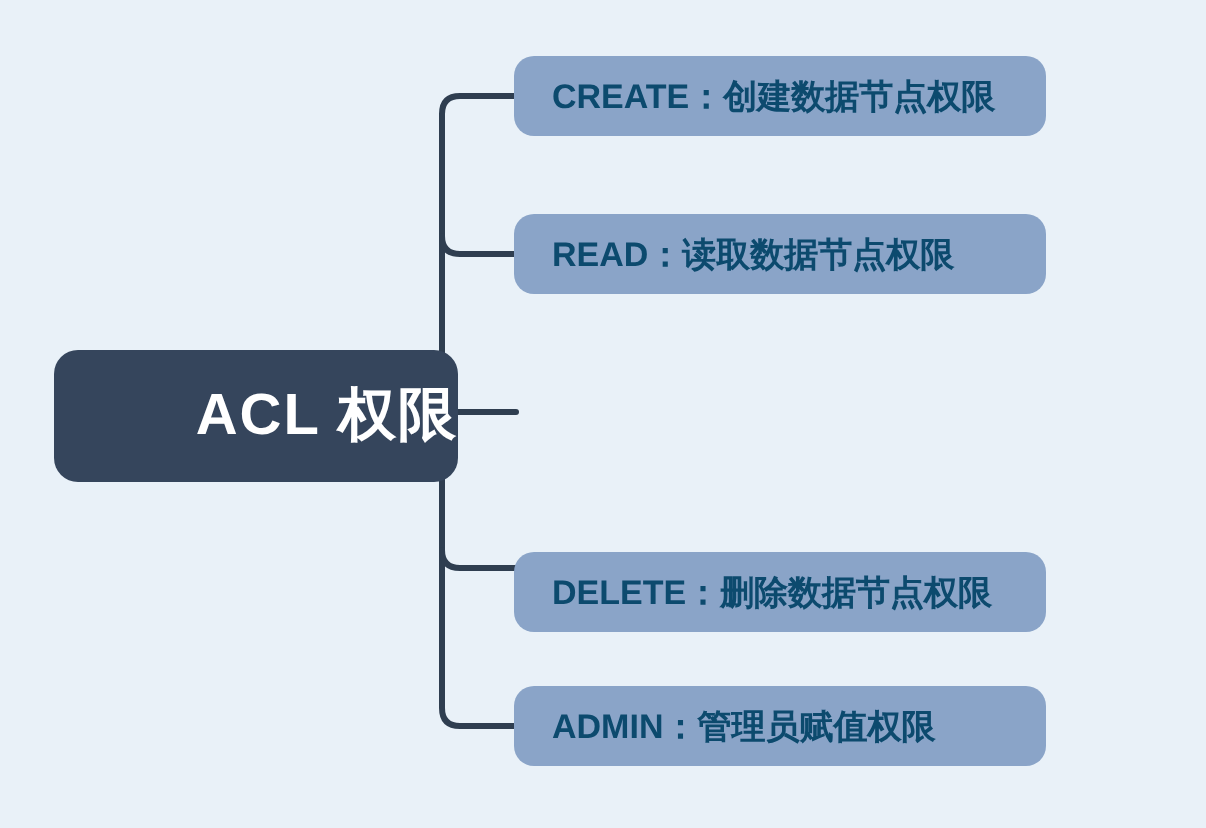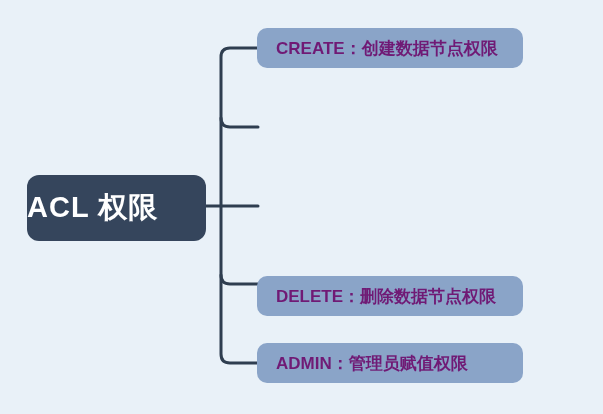--- a/index.html
+++ b/index.html
@@ -25,43 +25,43 @@
   .connectors path {
     fill: none;
     stroke: #2f3e50;
     stroke-width: 3;
     stroke-linecap: round;
   }
   .root-node {
     position: absolute;
     left: 27px;
     top: 175px;
-    width: 179px;
+    width: 202px;
     height: 66px;
     background: #35455c;
     border-radius: 12px;
     display: flex;
     align-items: center;
-    justify-content: flex-start;
+    justify-content: flex-end;
     color: #ffffff;
     font-size: 29px;
     font-weight: bold;
     letter-spacing: 1px;
     box-sizing: border-box;
   }
   .child-node {
     position: absolute;
     left: 257px;
     width: 266px;
     height: 40px;
     background: #8aa4c8;
     border-radius: 10px;
     display: flex;
     align-items: center;
-    color: #701a75;
+    color: #0c4a6e;
     font-size: 17px;
     font-weight: bold;
     padding-left: 19px;
     box-sizing: border-box;
     white-space: nowrap;
   }
   .child-node.n0 { top: 28px; }
   .child-node.n1 { top: 107px; }
   .child-node.n2 { top: 185px; }
   .child-node.n3 { top: 276px; }
@@ -84,20 +84,23 @@
   </svg>
 
   <div class="root-node">
     <span>ACL 权限</span>
   </div>
 
   <div class="child-node n0">
     <span>CREATE：创建数据节点权限</span>
   </div>
 
+  <div class="child-node n1">
+    <span>READ：读取数据节点权限</span>
+  </div>
 
 
   <div class="child-node n3">
     <span>DELETE：删除数据节点权限</span>
   </div>
 
   <div class="child-node n4">
     <span>ADMIN：管理员赋值权限</span>
   </div>
 

